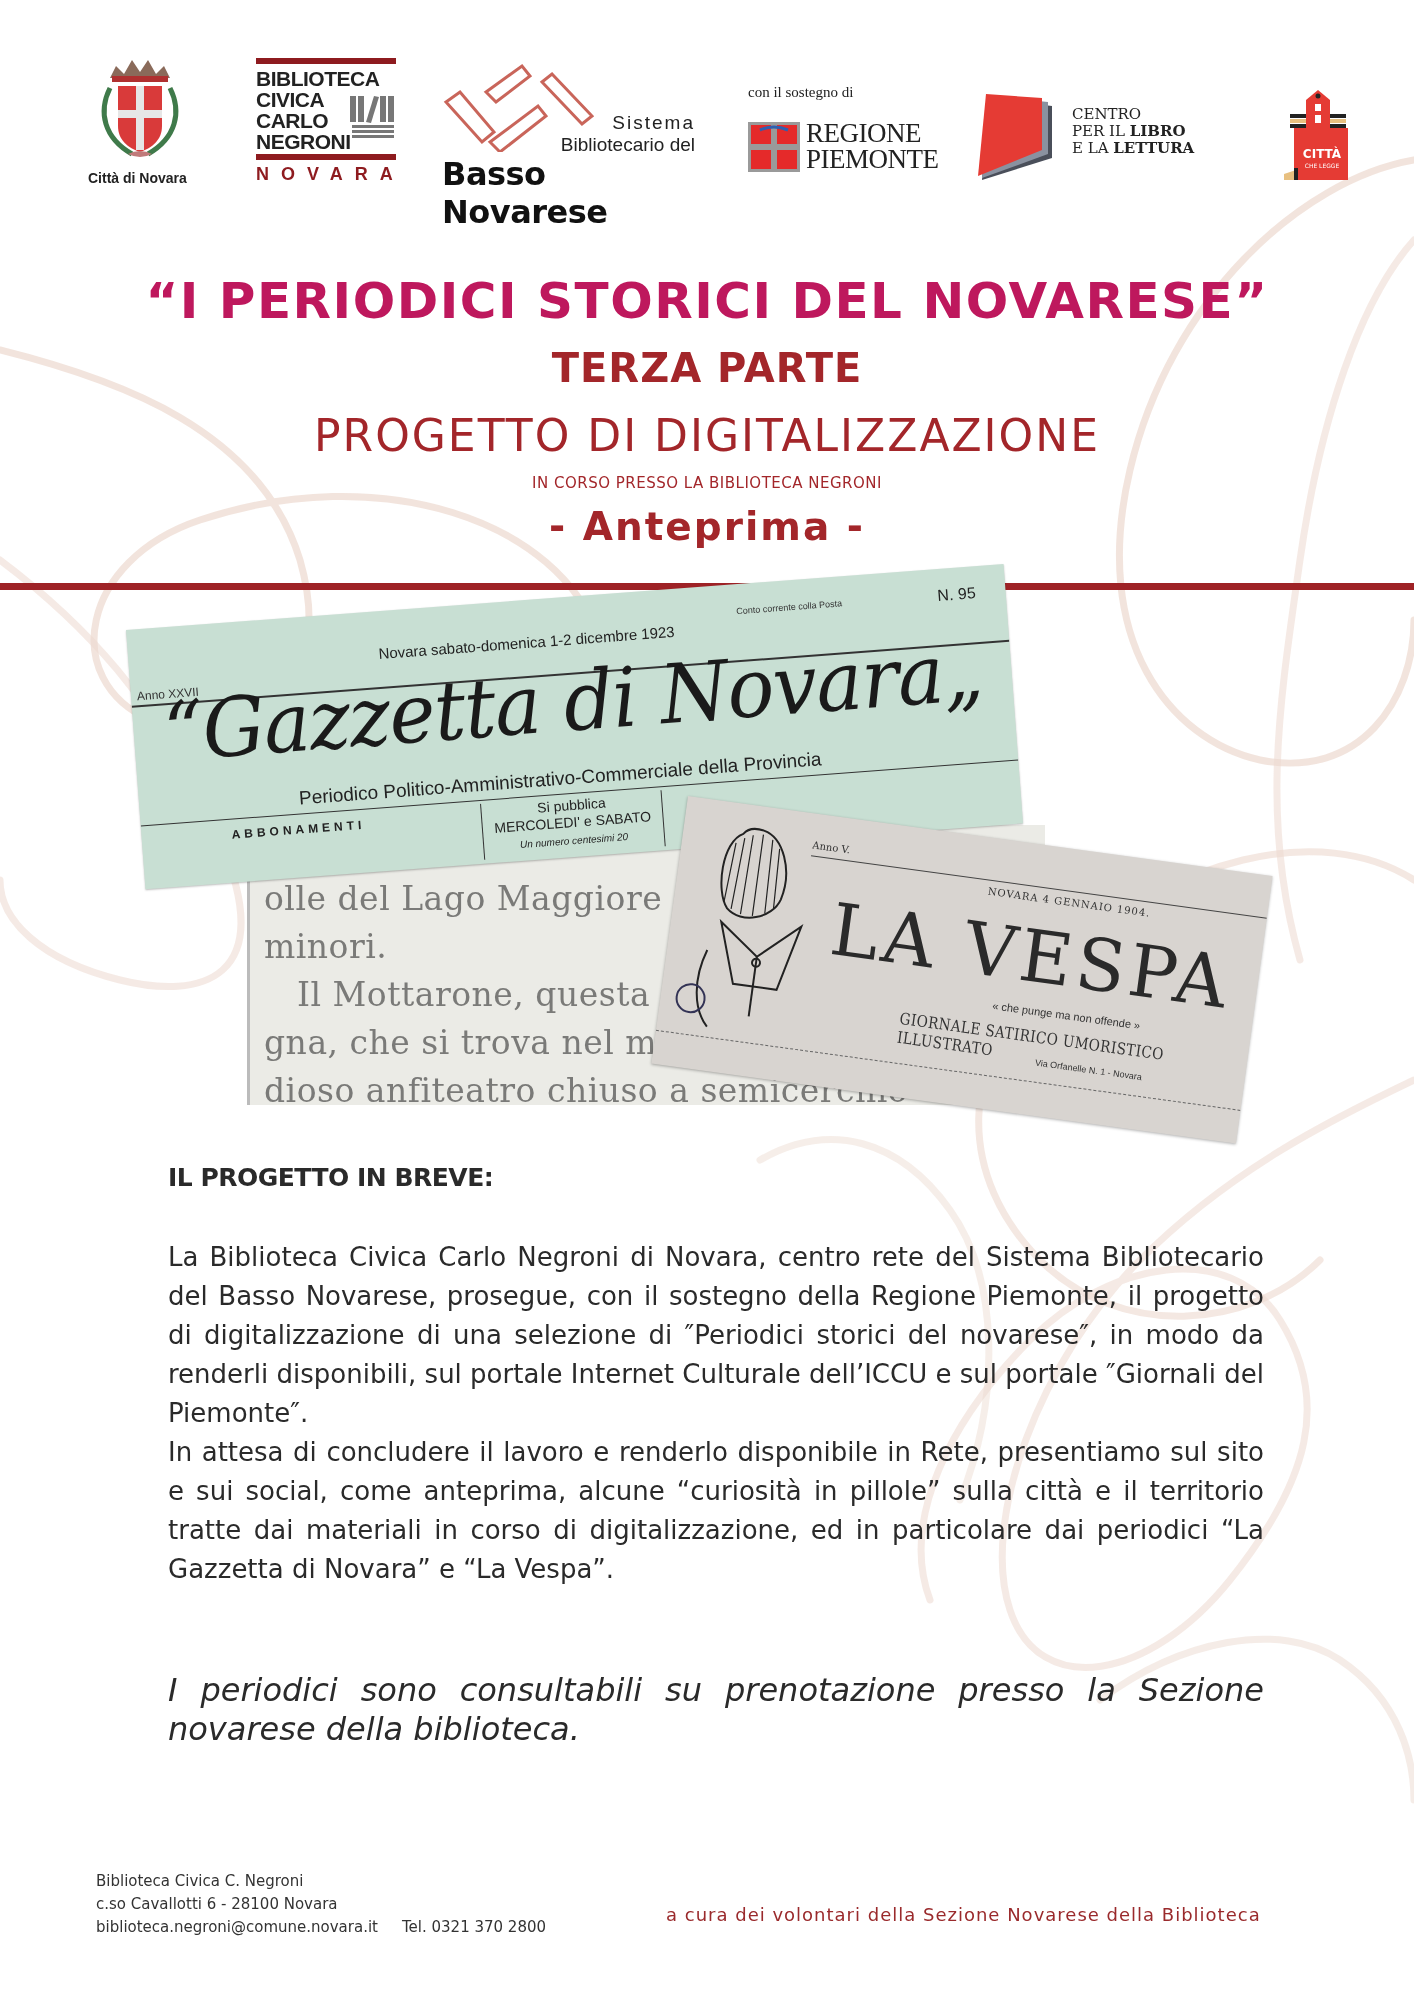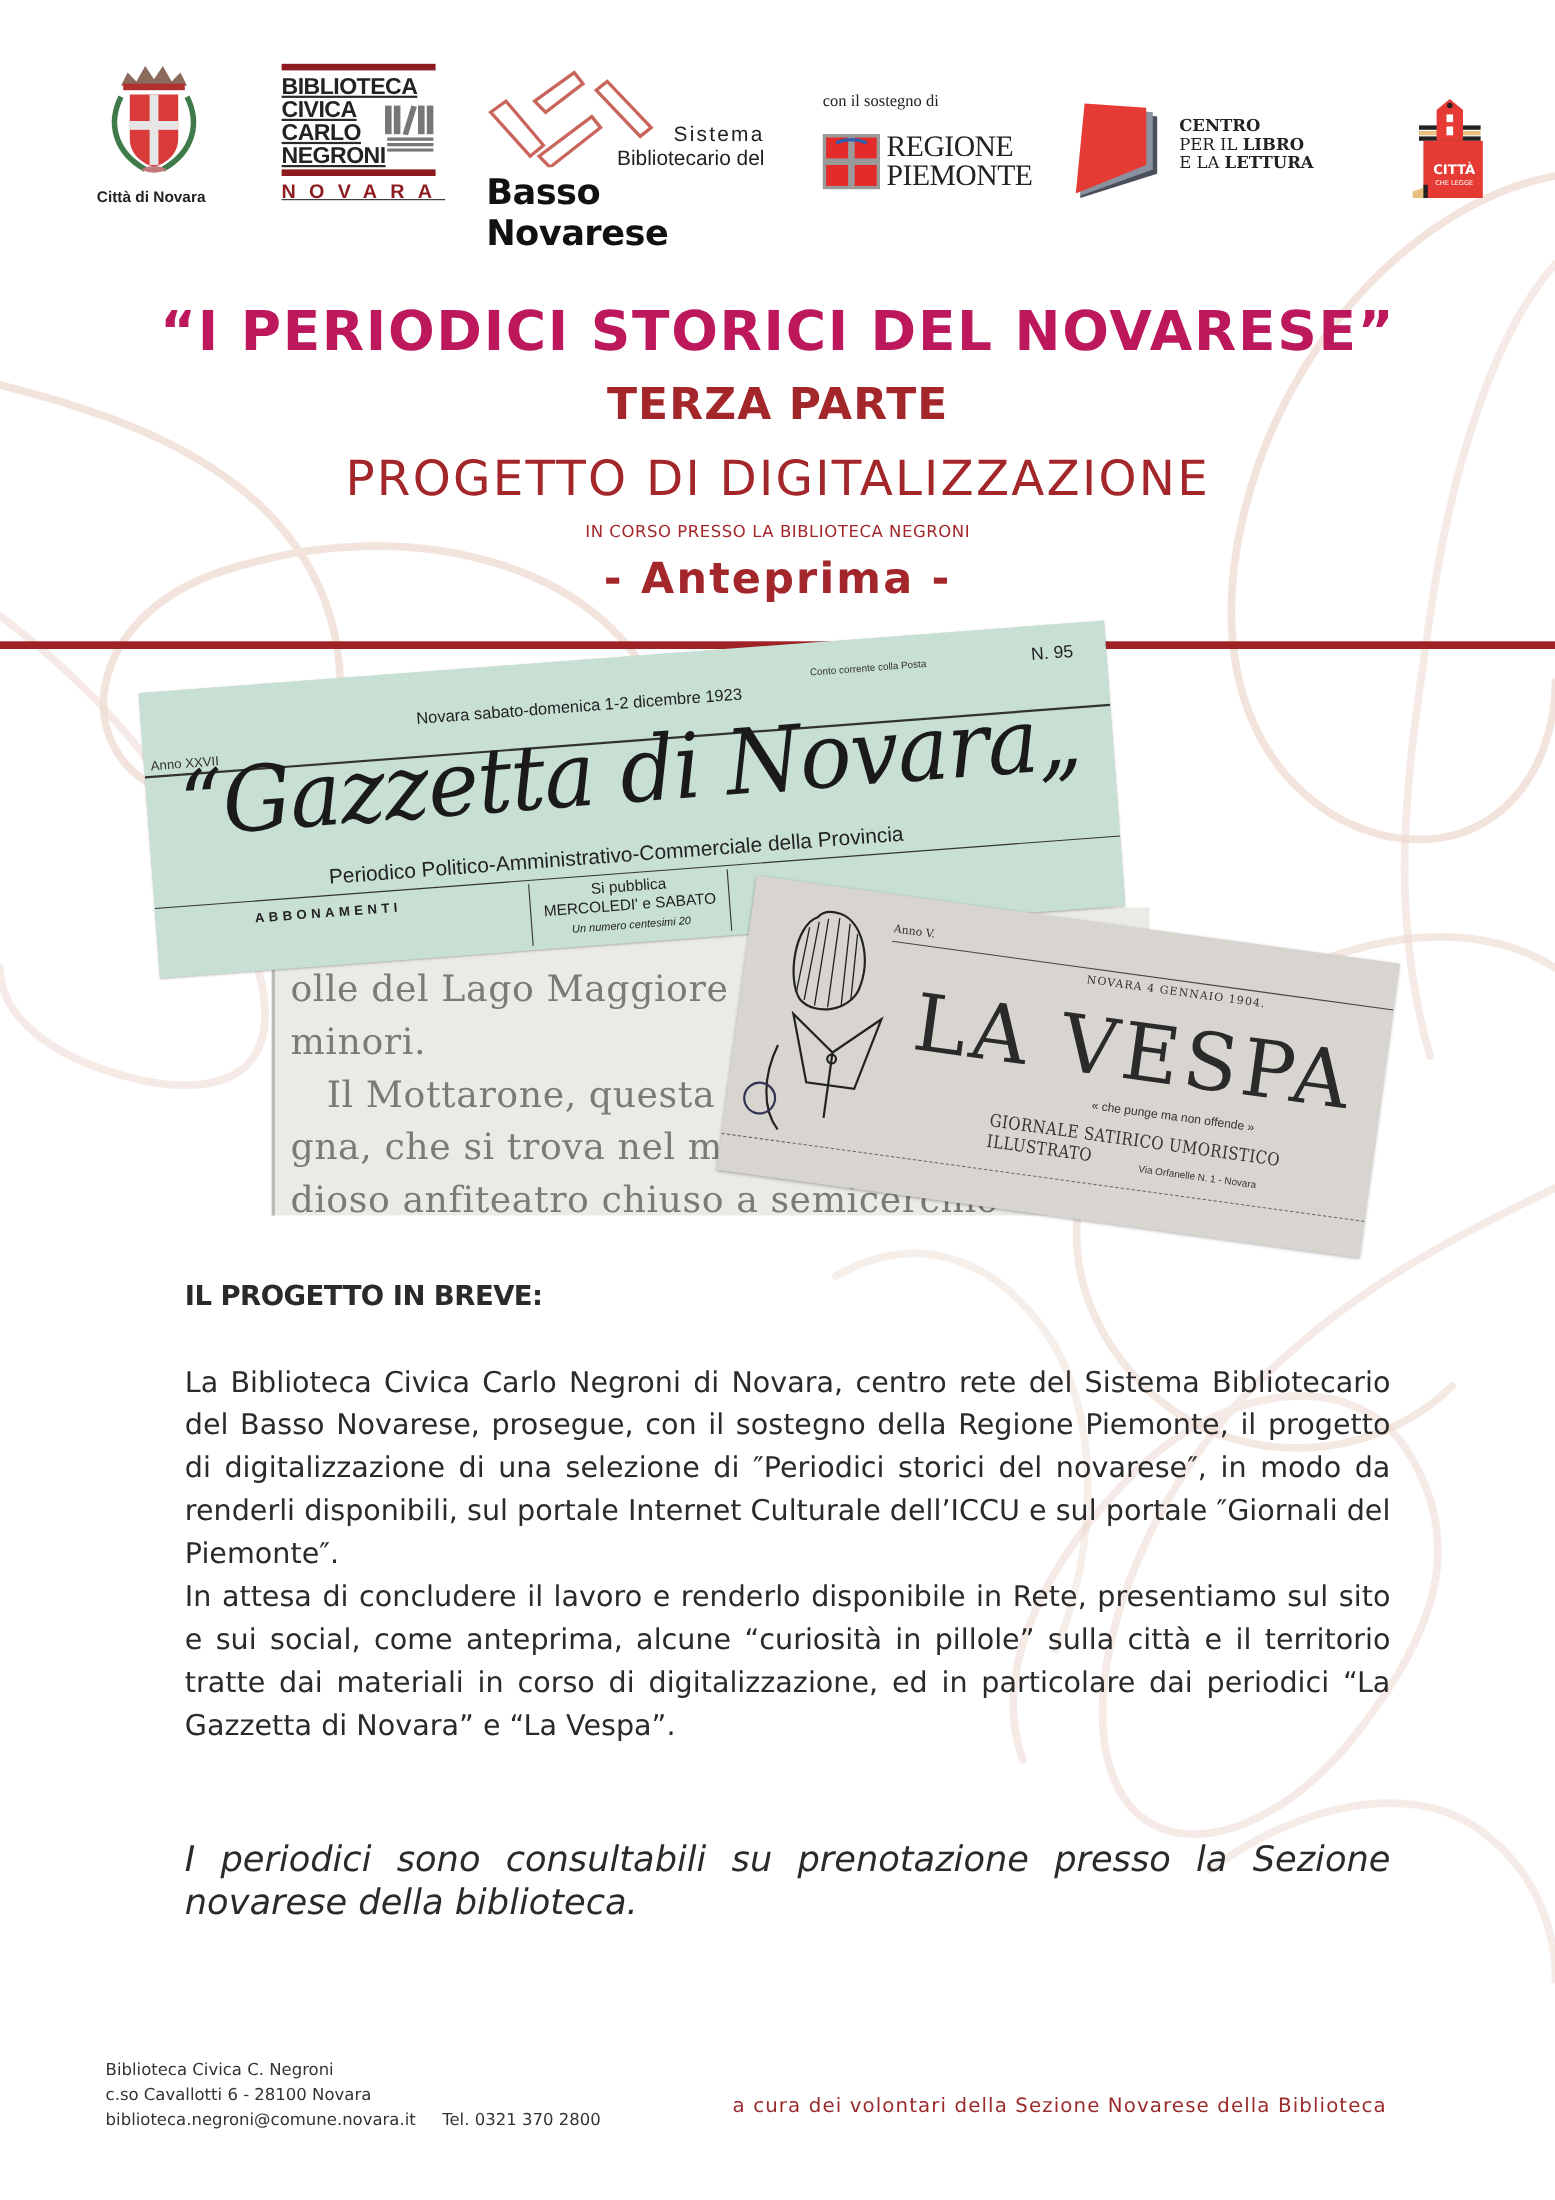--- a/index.html
+++ b/index.html
@@ -2,21 +2,21 @@
 <html><head>
 <meta charset="utf-8">
 <style>
   html, body { margin: 0; padding: 0; }
   body { width: 1414px; height: 2000px; background: #ffffff; position: relative; overflow: hidden; font-family: "Liberation Sans", sans-serif; color: #2a2a2a; }
   .abs { position: absolute; }
   .bg-curves { position: absolute; left: 0; top: 0; width: 1414px; height: 2000px; pointer-events: none; }
   
   .logo-novara { left: 88px; top: 52px; width: 120px; text-align: left; }
   .logo-novara .cap { font-family: "Liberation Sans", sans-serif; font-weight: bold; font-size: 14px; color: #222; margin-top: 2px; }
-  .logo-negroni { left: 256px; top: 58px; width: 140px; text-decoration: underline; }
+  .logo-negroni { left: 256px; top: 58px; width: 140px; }
   .logo-negroni .bar { height: 6px; background: #8e1b1f; }
   .logo-negroni .txt { font-family: "Liberation Sans", sans-serif; font-weight: bold; font-size: 21px; line-height: 21px; color: #222; letter-spacing: -0.5px; padding: 4px 0 2px 0; position: relative; }
   .logo-negroni .books { position: absolute; right: 0; top: 30px; width: 48px; height: 44px; }
   .logo-negroni .city { font-size: 18px; font-weight: bold; letter-spacing: 12px; color: #8e1b1f; margin-top: 4px; }
   .logo-sbbn { left: 442px; top: 62px; width: 255px; height: 130px; }
   .logo-sbbn .l1 { position: absolute; right: 2px; top: 50px; font-size: 19px; letter-spacing: 2px; color: #222; }
   .logo-sbbn .l2 { position: absolute; right: 2px; top: 72px; font-size: 19px; color: #222; }
   .logo-sbbn .l3 { position: absolute; left: 0; top: 93px; font-size: 32px; font-weight: bold; color: #111; letter-spacing: -0.5px; font-family: "DejaVu Sans", sans-serif; }
   .sostegno { left: 748px; top: 84px; font-family: "Liberation Serif", serif; font-size: 15px; color: #222; }
   .logo-piemonte { left: 748px; top: 118px; width: 180px; height: 58px; }
@@ -151,21 +151,21 @@
   </div>
 </div>
 
 <div class="abs logo-cepell">
   <svg width="84" height="92" viewBox="0 0 84 92" style="position:absolute;left:0;top:0">
     <path d="M10 6 L74 14 L74 66 L4 88 Z" fill="#4a4f5a"></path>
     <path d="M10 4 L70 10 L70 62 L4 86 Z" fill="#8a92a0"></path>
     <path d="M8 2 L64 6 L64 58 L0 84 Z" fill="#e53b34"></path>
   </svg>
   <div class="txt">
-    <div style="font-weight:bold">CENTRO</div>
+    <div style="font-weight:normal">CENTRO</div>
     <div><span>PER IL </span><b>LIBRO</b></div>
     <div><span>E LA </span><b>LETTURA</b></div>
   </div>
 </div>
 
 <div class="abs logo-ccl">
   <svg width="70" height="96" viewBox="0 0 70 96">
     <rect x="6" y="26" width="56" height="4" fill="#222"></rect>
     <rect x="6" y="31" width="56" height="4" fill="#e8c080"></rect>
     <rect x="6" y="36" width="56" height="4" fill="#222"></rect>

